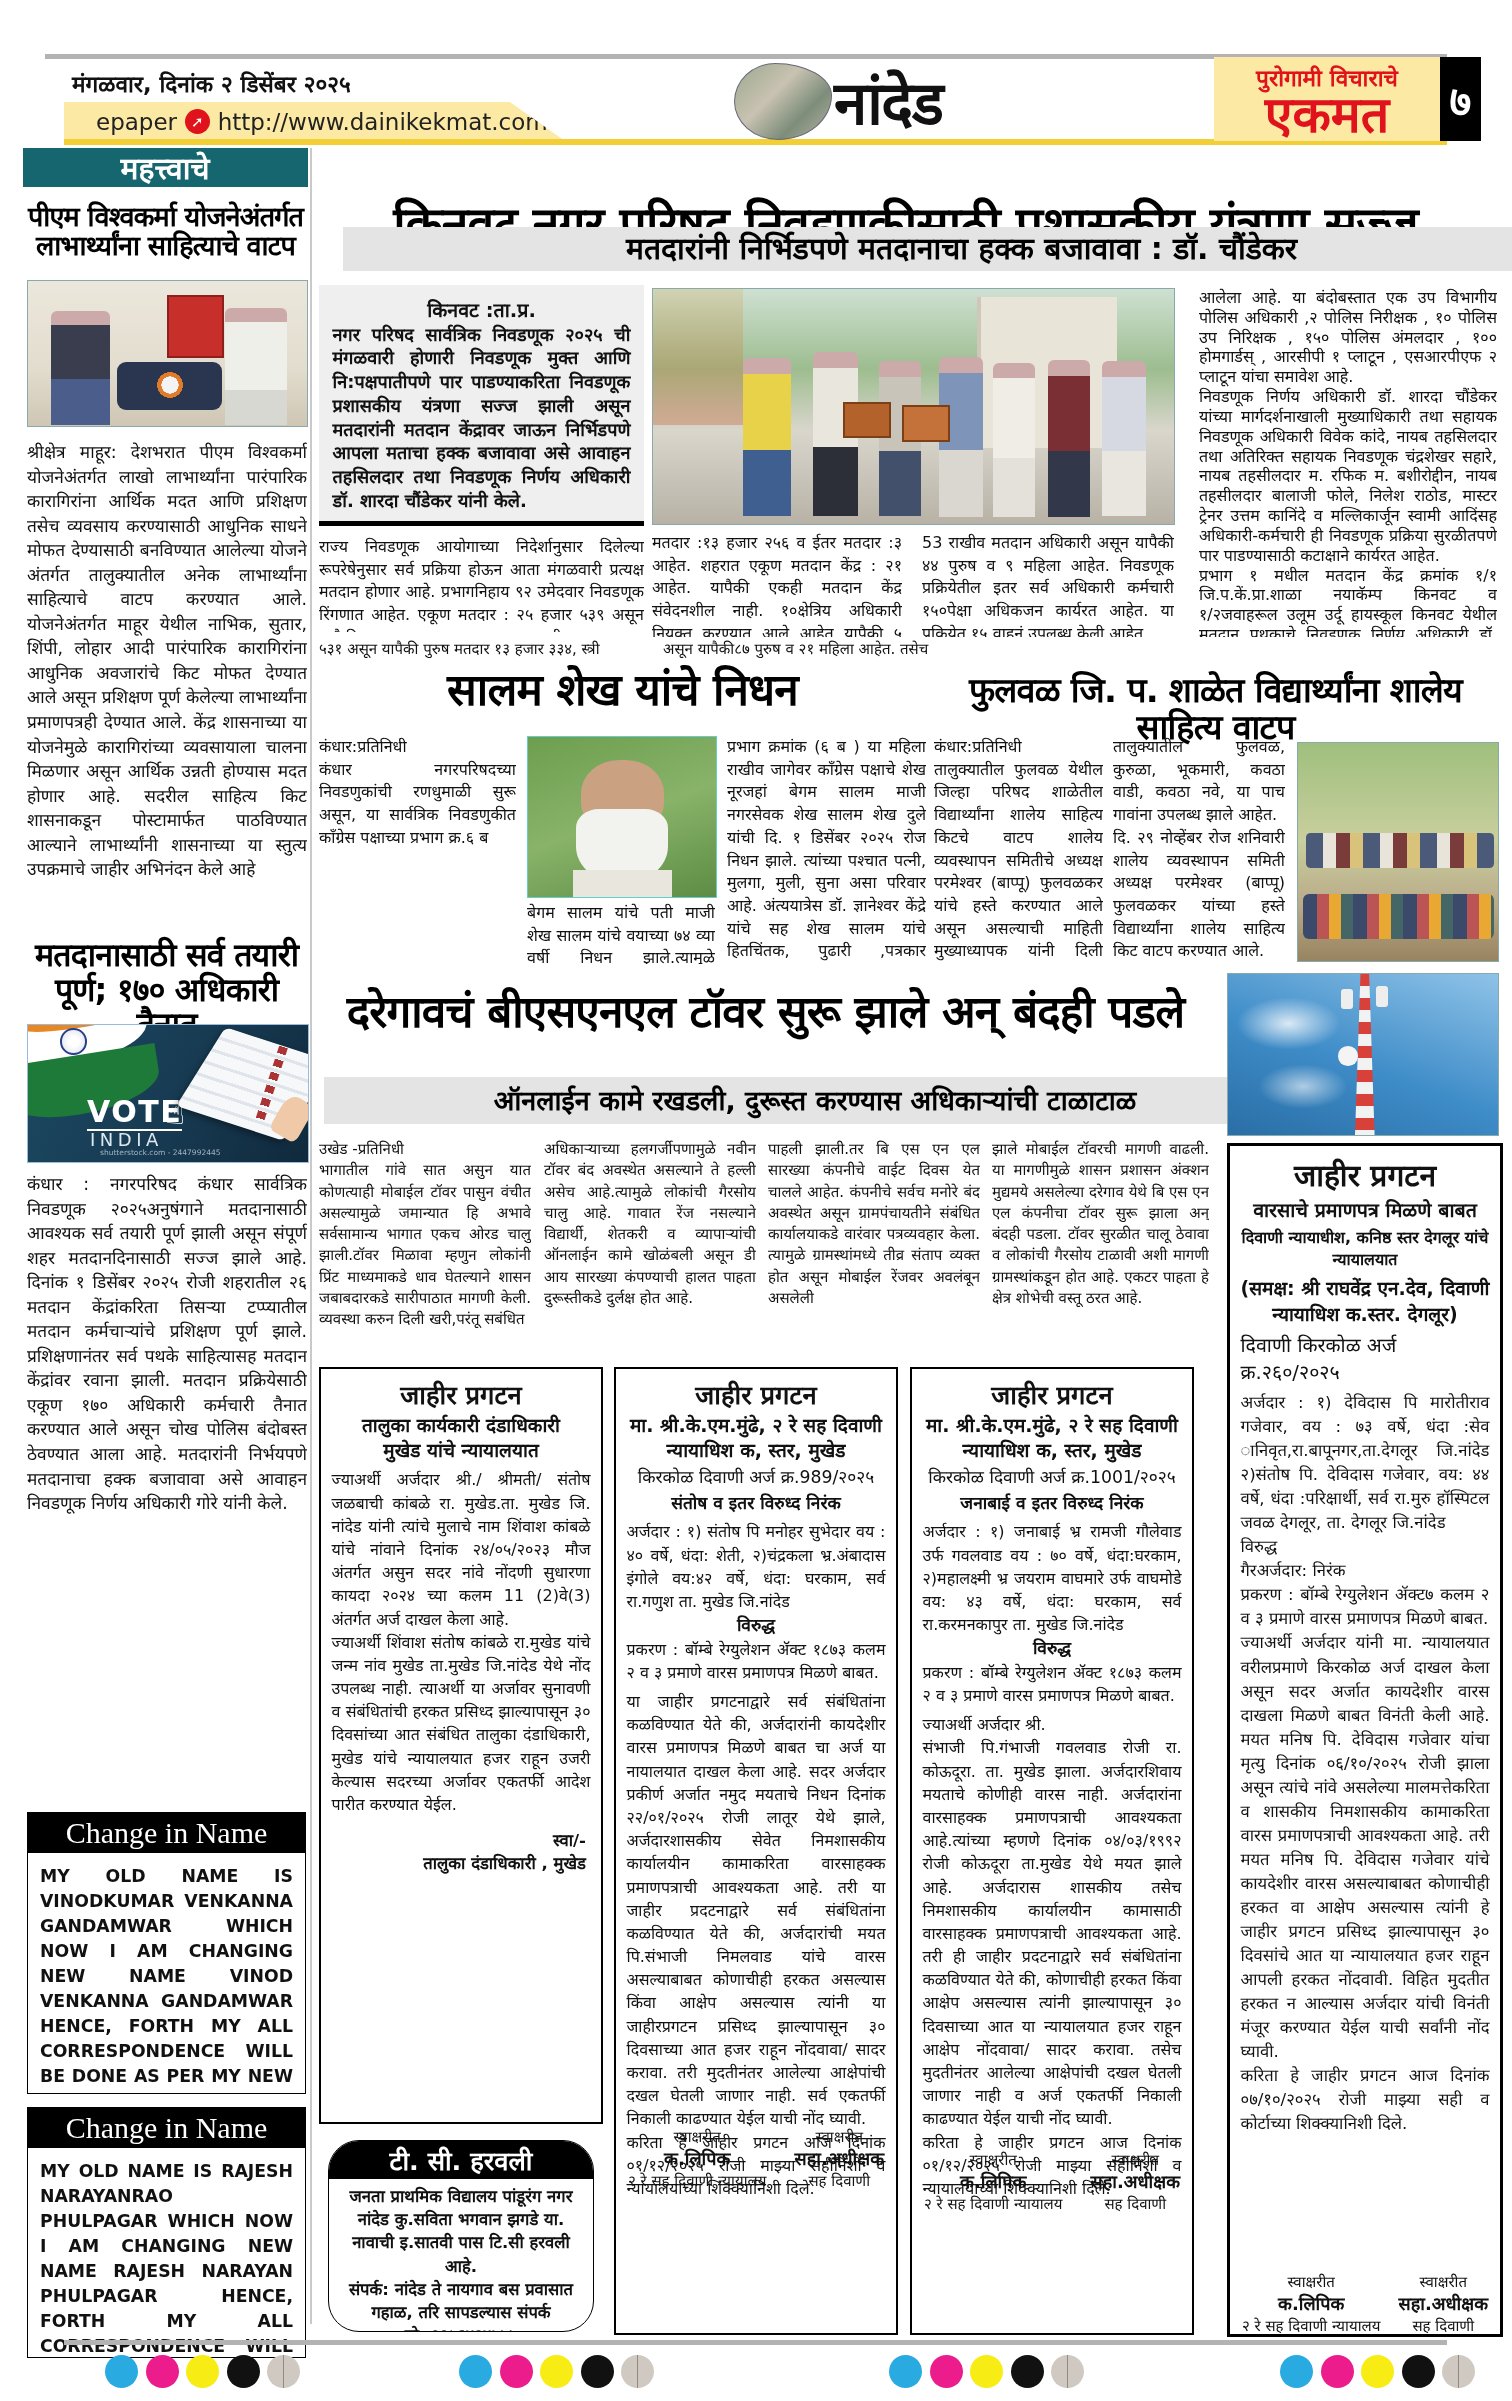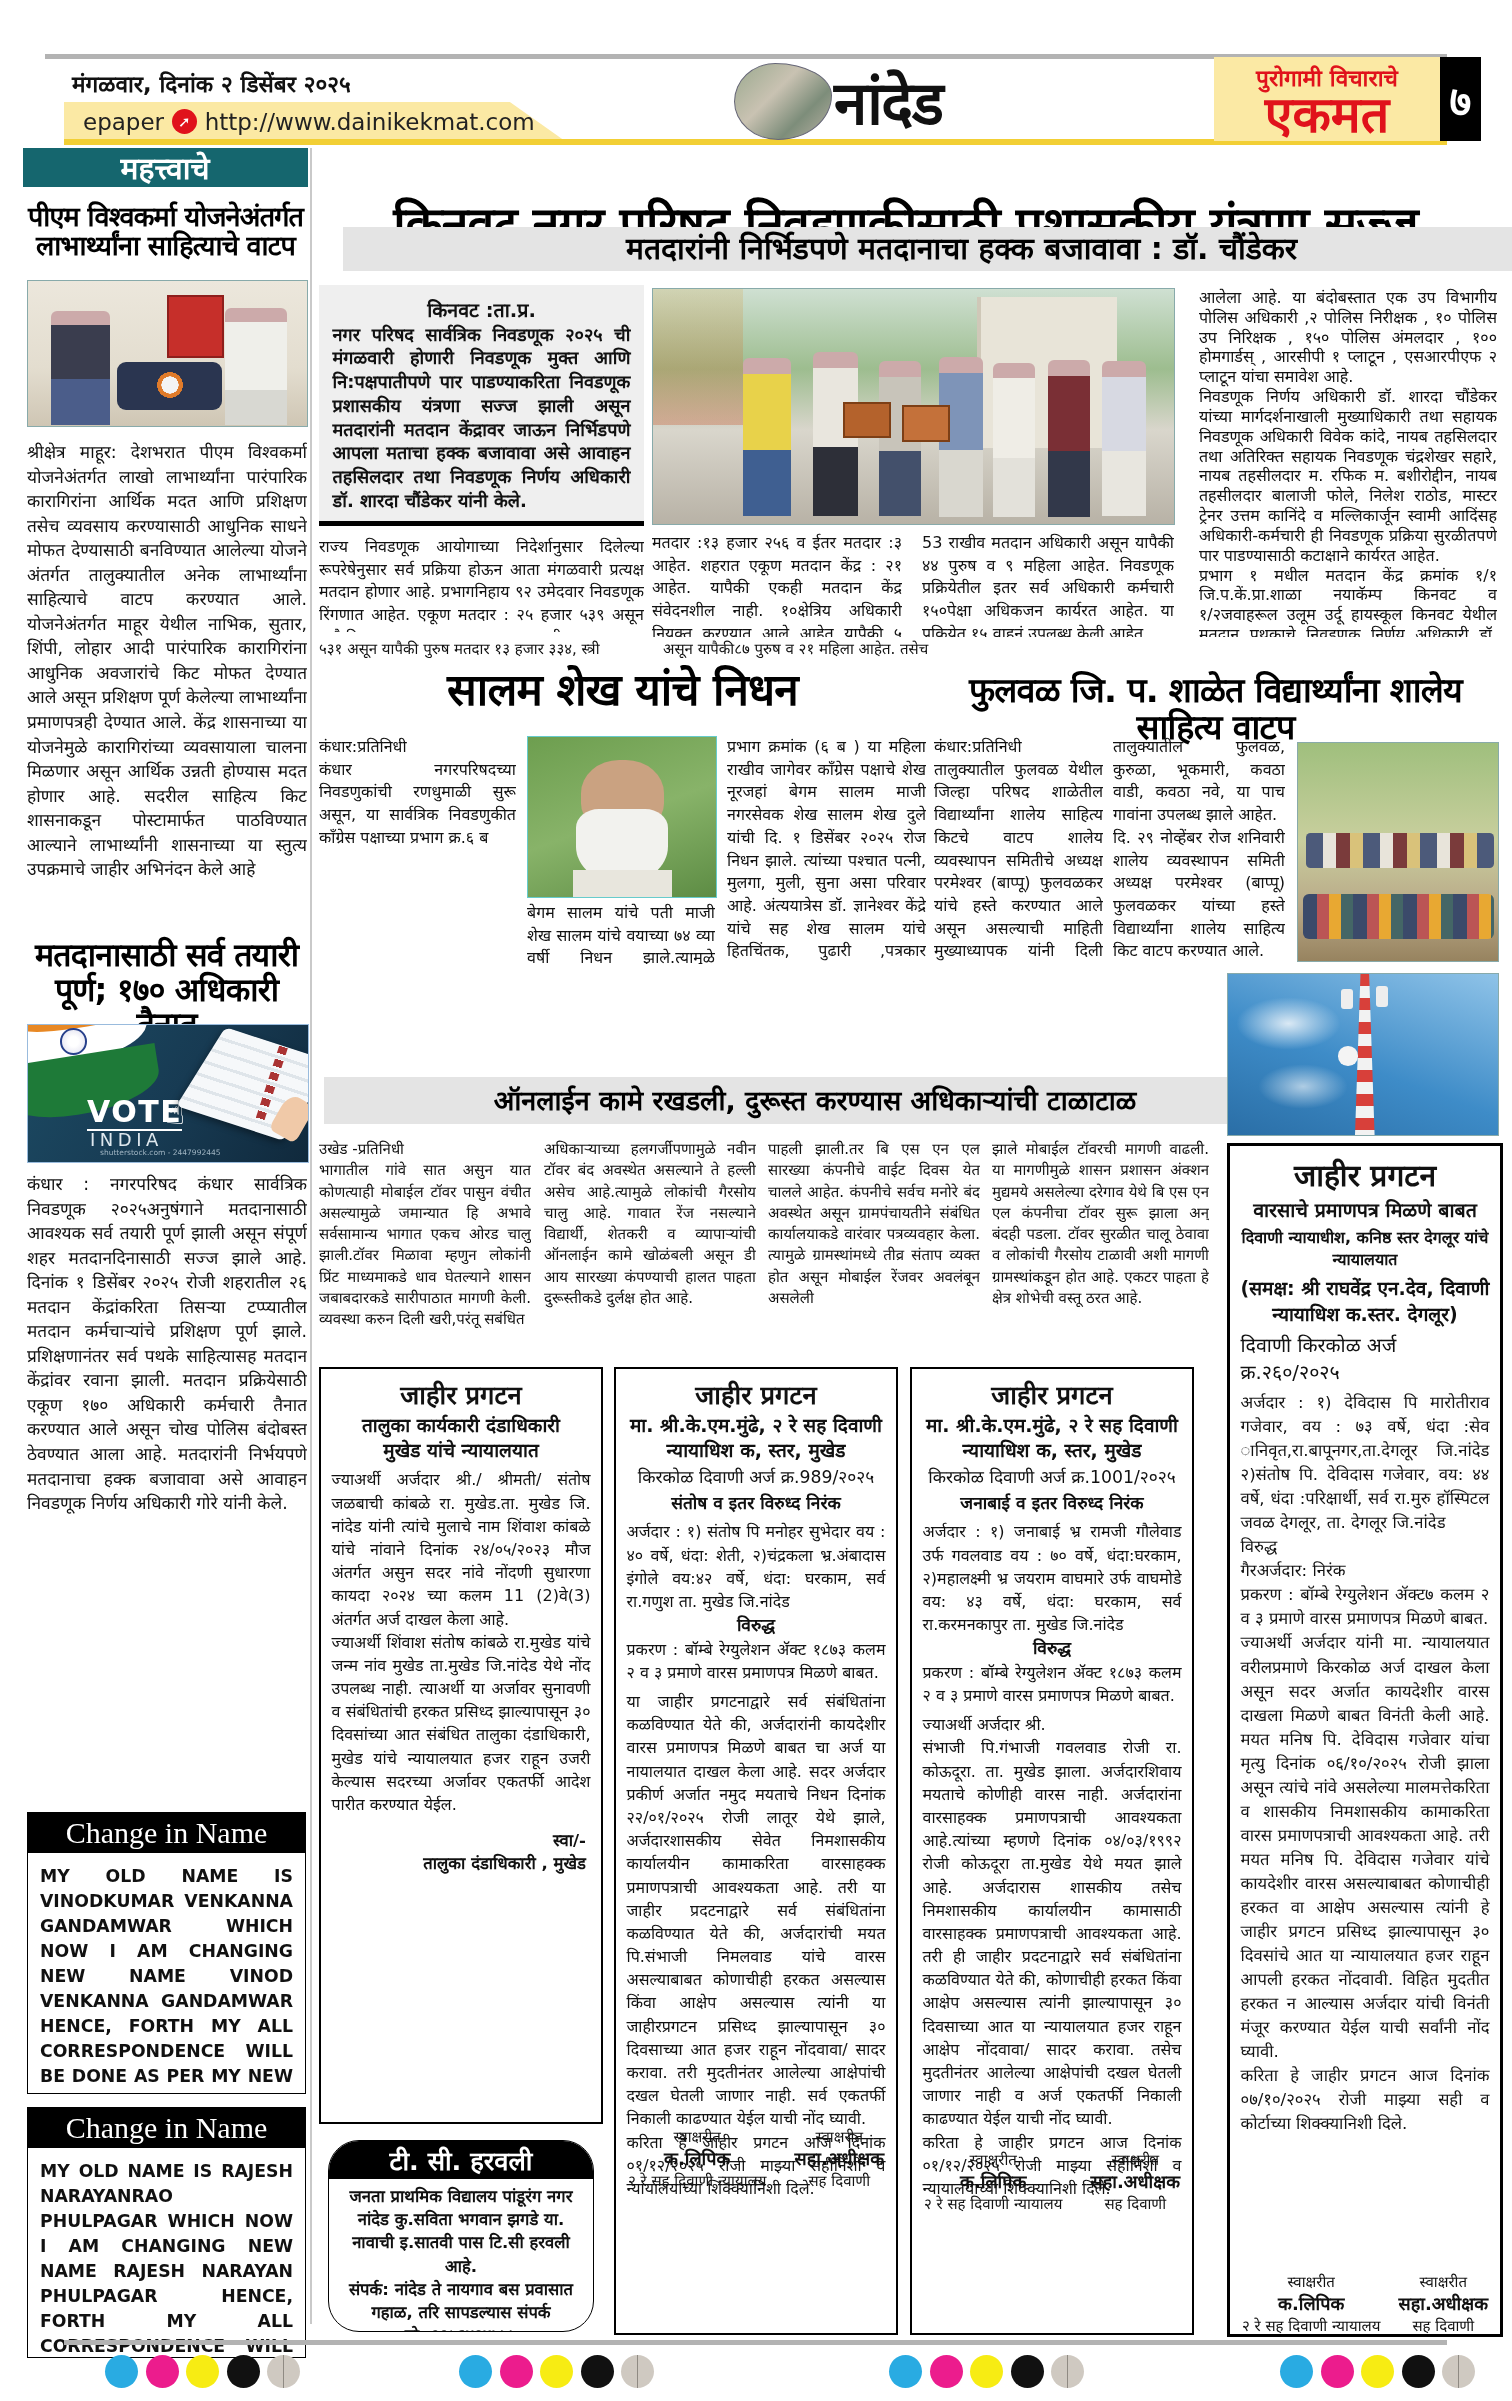--- a/index.html
+++ b/index.html
@@ -27,21 +27,21 @@
   .figure{position:absolute;border-radius:6px 6px 0 0;}
 </style>
 </head>
 <body>
 
 <div class="page">
 
   <div class="abs rule" style="left:45px;top:54px;width:1402px;height:4.5px;"></div>
   <div class="abs" style="left:72px;top:68px;font-size:22.6px;font-weight:bold;">मंगळवार, दिनांक २ डिसेंबर २०२५</div>
 
-  <div class="abs yellow" style="left:64px;top:102px;width:501px;height:39px;clip-path:polygon(0 0,89% 0,100% 100%,0 100%);display:flex;align-items:center;padding-left:19px;box-sizing:border-box;">
+  <div class="abs yellow" style="left:64px;top:102px;width:501px;height:39px;clip-path:polygon(0 0,89% 0,100% 100%,0 100%);display:flex;align-items:center;padding-left:32px;box-sizing:border-box;">
     <span style="font-size:23px;color:#222;">epaper</span>
     <span style="width:25.6px;height:25.6px;border-radius:50%;background:#e0121b;color:#fff;display:inline-flex;align-items:center;justify-content:center;font-size:15px;margin:0 7.5px;">➚</span>
     <span style="font-size:23px;color:#222;">http://www.dainikekmat.com</span>
   </div>
   <div class="abs" style="left:64px;top:139px;width:1383px;height:6px;background:#f2cf35;"></div>
 
   <div class="abs" style="left:734px;top:63px;width:96px;height:75px;background:linear-gradient(135deg,#9aa98e 0%,#c9c2b2 40%,#7d8d7a 70%,#b9b2a4 100%);border-radius:42% 58% 55% 45%/50% 42% 58% 50%;border:1.5px solid #667;"></div>
   <div class="abs" style="left:834px;top:60px;font-size:60px;font-weight:900;letter-spacing:-1.5px;">नांदेड</div>
 
   <div class="abs yellow" style="left:1214px;top:57px;width:226px;height:84px;text-align:center;">
@@ -145,20 +145,21 @@
   <div class="abs hl" style="left:934px;top:672px;width:563px;font-size:34px;">फुलवळ जि. प. शाळेत विद्यार्थ्यांना शालेय साहित्य वाटप</div>
   <div class="abs bt" style="left:934px;top:736px;width:169px;height:227px;">कंधार:प्रतिनिधी
 तालुक्यातील फुलवळ येथील जिल्हा परिषद शाळेतील विद्यार्थ्यांना शालेय साहित्य किटचे वाटप शालेय व्यवस्थापन समितीचे अध्यक्ष परमेश्वर (बाप्पू) फुलवळकर यांचे हस्ते करण्यात आले असून असल्याची माहिती मुख्याध्यापक यांनी दिली आहे.</div>
   <div class="abs bt" style="left:1113px;top:736px;width:172px;height:227px;">तालुक्यातील फुलवळ, कुरुळा, भूकमारी, कवठा वाडी, कवठा नवे, या पाच गावांना उपलब्ध झाले आहेत.
 दि. २९ नोव्हेंबर रोज शनिवारी शालेय व्यवस्थापन समिती अध्यक्ष परमेश्वर (बाप्पू) फुलवळकर यांच्या हस्ते विद्यार्थ्यांना शालेय साहित्य किट वाटप करण्यात आले.</div>
   <div class="photo" style="left:1297px;top:742px;width:200px;height:218px;background:linear-gradient(180deg,#9fbf7d 0%,#c9cf9e 45%,#b9a988 75%,#97835f 100%);">
     <div class="abs" style="left:7.5px;top:90px;width:188px;height:35px;background:repeating-linear-gradient(90deg,#4c5a7a 0 16.6px,#e8e4da 16.6px 30px,#7a3b3b 30px 44px,#d9c27a 44px 57px);border-radius:4.5px;"></div>
     <div class="abs" style="left:4.5px;top:151px;width:191px;height:45px;background:repeating-linear-gradient(90deg,#3b4a6a 0 13.6px,#b55 13.6px 25.6px,#e8a832 25.6px 38px,#466 38px 50px);border-radius:6px;"></div>
   </div>
 
+  <div class="abs hl" style="left:319px;top:988px;width:893px;font-size:44px;">दरेगावचं बीएसएनएल टॉवर सुरू झाले अन् बंदही पडले</div>
   <div class="abs band" style="left:324px;top:1077px;width:886px;height:47px;font-size:27px;line-height:47px;">ऑनलाईन कामे रखडली, दुरूस्त करण्यास अधिकाऱ्यांची टाळाटाळ</div>
   <div class="abs bt" style="left:319px;top:1139px;width:212px;height:218px;font-size:15px;">उखेड -प्रतिनिधी
 भागातील गांवे सात असुन यात कोणत्याही मोबाईल टॉवर पासुन वंचीत असल्यामुळे जमान्यात हि अभावे सर्वसामान्य भागात एकच ओरड चालु झाली.टॉवर मिळावा म्हणुन लोकांनी प्रिंट माध्यमाकडे धाव घेतल्याने शासन जबाबदारकडे सारीपाठात मागणी केली. व्यवस्था करुन दिली खरी,परंतू सबंधित</div>
   <div class="abs bt" style="left:544px;top:1139px;width:212px;height:218px;font-size:15px;">अधिकाऱ्याच्या हलगर्जीपणामुळे नवीन टॉवर बंद अवस्थेत असल्याने ते हल्ली असेच आहे.त्यामुळे लोकांची गैरसोय चालु आहे. गावात रेंज नसल्याने विद्यार्थी, शेतकरी व व्यापाऱ्यांची ऑनलाईन कामे खोळंबली असून डी आय सारख्या कंपण्याची हालत पाहता दुरूस्तीकडे दुर्लक्ष होत आहे.</div>
   <div class="abs bt" style="left:768px;top:1139px;width:212px;height:218px;font-size:15px;">पाहली झाली.तर बि एस एन एल सारख्या कंपनीचे वाईट दिवस येत चालले आहेत. कंपनीचे सर्वच मनोरे बंद अवस्थेत असून ग्रामपंचायतीने संबंधित कार्यालयाकडे वारंवार पत्रव्यवहार केला. त्यामुळे ग्रामस्थांमध्ये तीव्र संताप व्यक्त होत असून मोबाईल रेंजवर अवलंबून असलेली</div>
   <div class="abs bt" style="left:992px;top:1139px;width:217px;height:218px;font-size:15px;">झाले मोबाईल टॉवरची मागणी वाढली. या मागणीमुळे शासन प्रशासन अंक्शन मुद्यमये असलेल्या दरेगाव येथे बि एस एन एल कंपनीचा टॉवर सुरू झाला अन् बंदही पडला. टॉवर सुरळीत चालू ठेवावा व लोकांची गैरसोय टाळावी अशी मागणी ग्रामस्थांकडून होत आहे. एकटर पाहता हे क्षेत्र शोभेची वस्तू ठरत आहे.</div>
 
   <div class="photo" style="left:1227px;top:973px;width:270px;height:161px;background:linear-gradient(200deg,#8fc3e8 0%,#3e8cc8 55%,#2a6ea6 100%);">
     <div class="abs" style="left:7.5px;top:22.6px;width:105px;height:53px;background:radial-gradient(ellipse,#ffffffcc 0%,#ffffff00 70%);"></div>
     <div class="abs" style="left:30px;top:90px;width:90px;height:45px;background:radial-gradient(ellipse,#ffffff99 0%,#ffffff00 70%);"></div>

